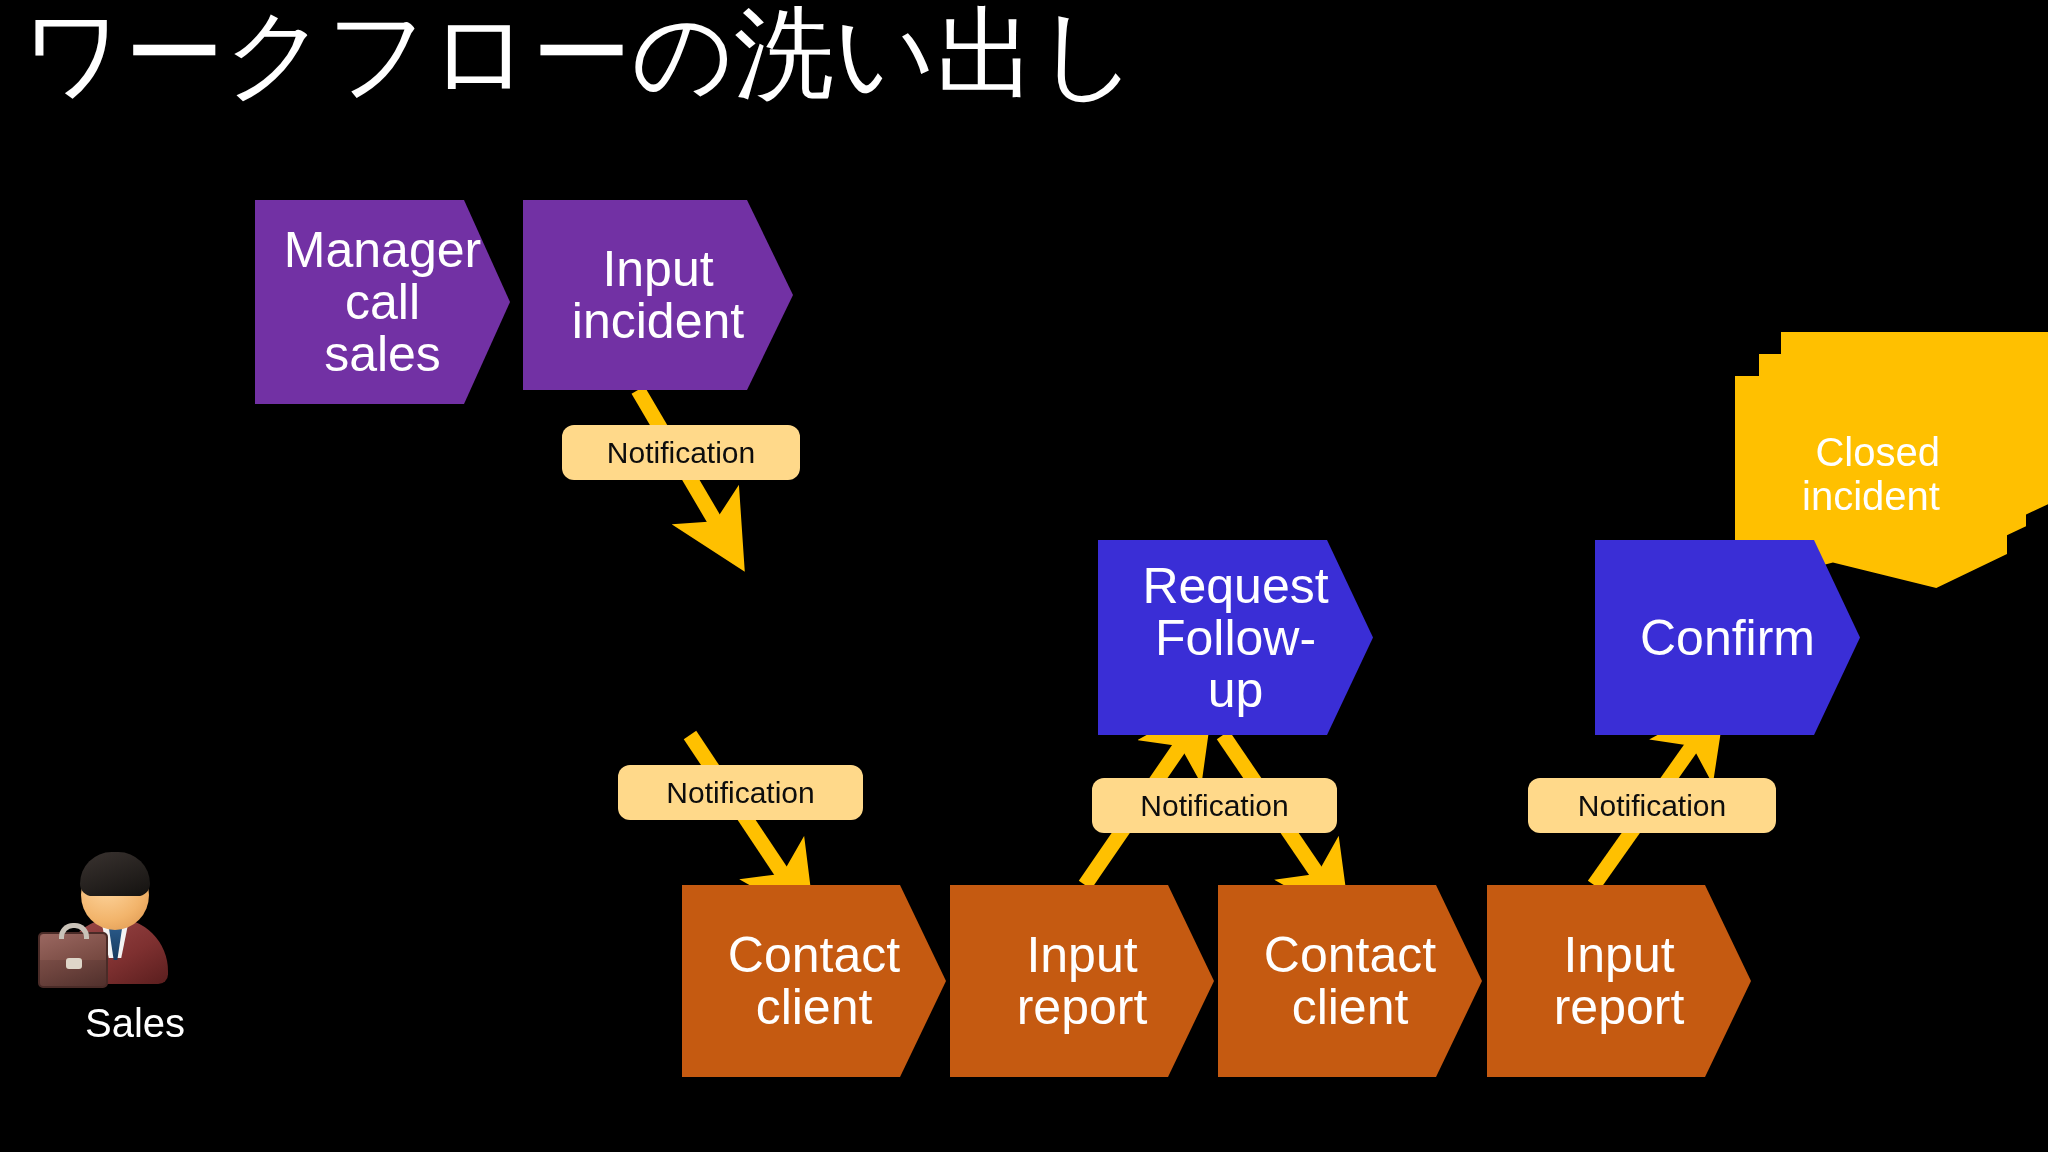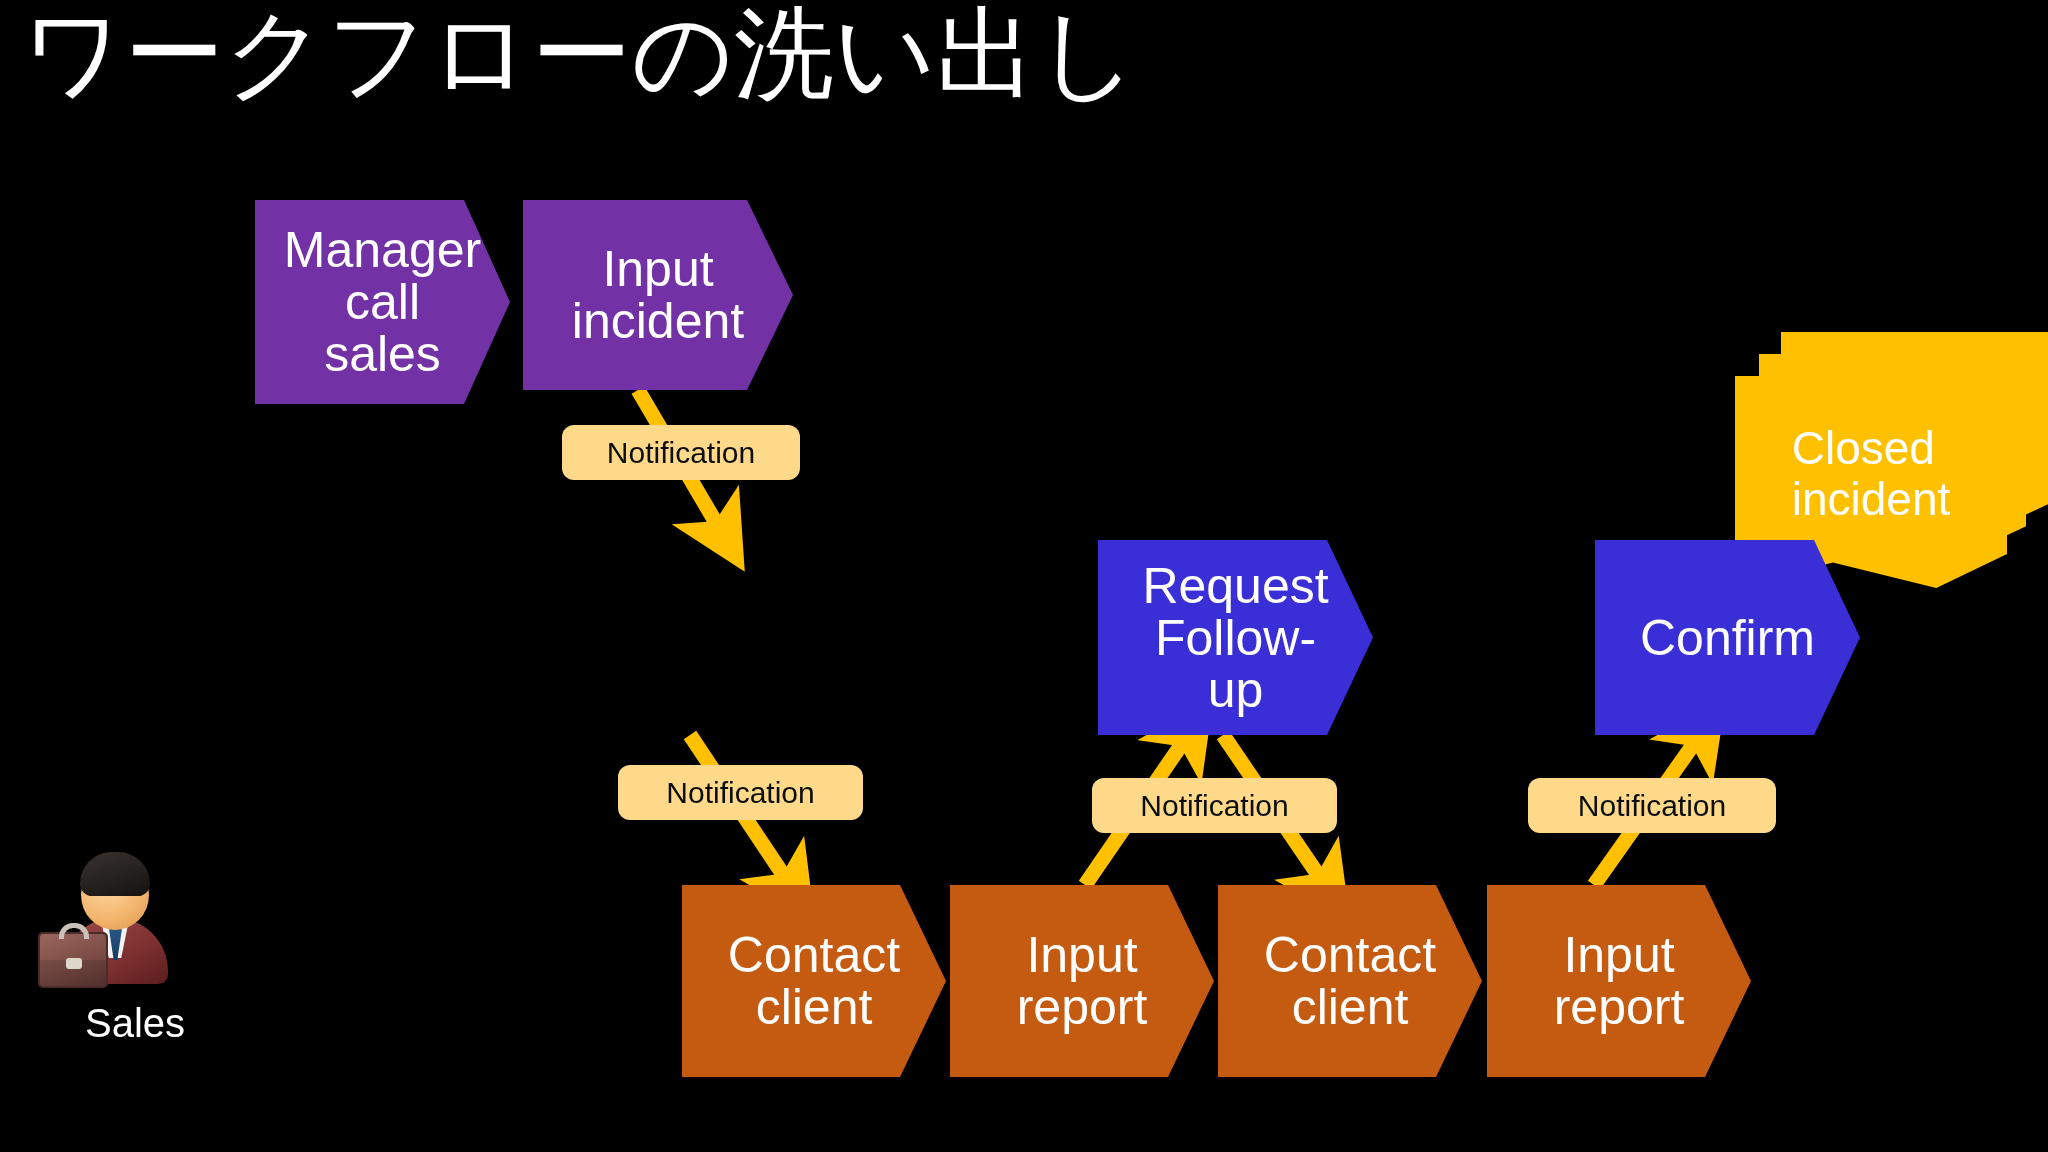--- a/index.html
+++ b/index.html
@@ -119,21 +119,21 @@
   
   .docstack{position:absolute;}
   .doc{
     position:absolute;background:#FFC000;
     display:flex;align-items:center;justify-content:center;
   }
   .doc.wave{
     clip-path:polygon(0 0,100% 0,100% 84%,74% 100%,36% 88%,0 100%);
   }
   .doc .dlabel{
-    color:#ffffff;font-size:46px;line-height:1.1;text-align:left;
+    color:#ffffff;font-size:40px;line-height:1.1;text-align:right;
     font-family:"Liberation Sans",sans-serif;
     transform:translateY(-8px);
   }
 
   svg.arrows{position:absolute;left:0;top:0;width:2048px;height:1152px;overflow:visible;}
 </style>
 </head>
 <body>
 
 <div id="stage">

